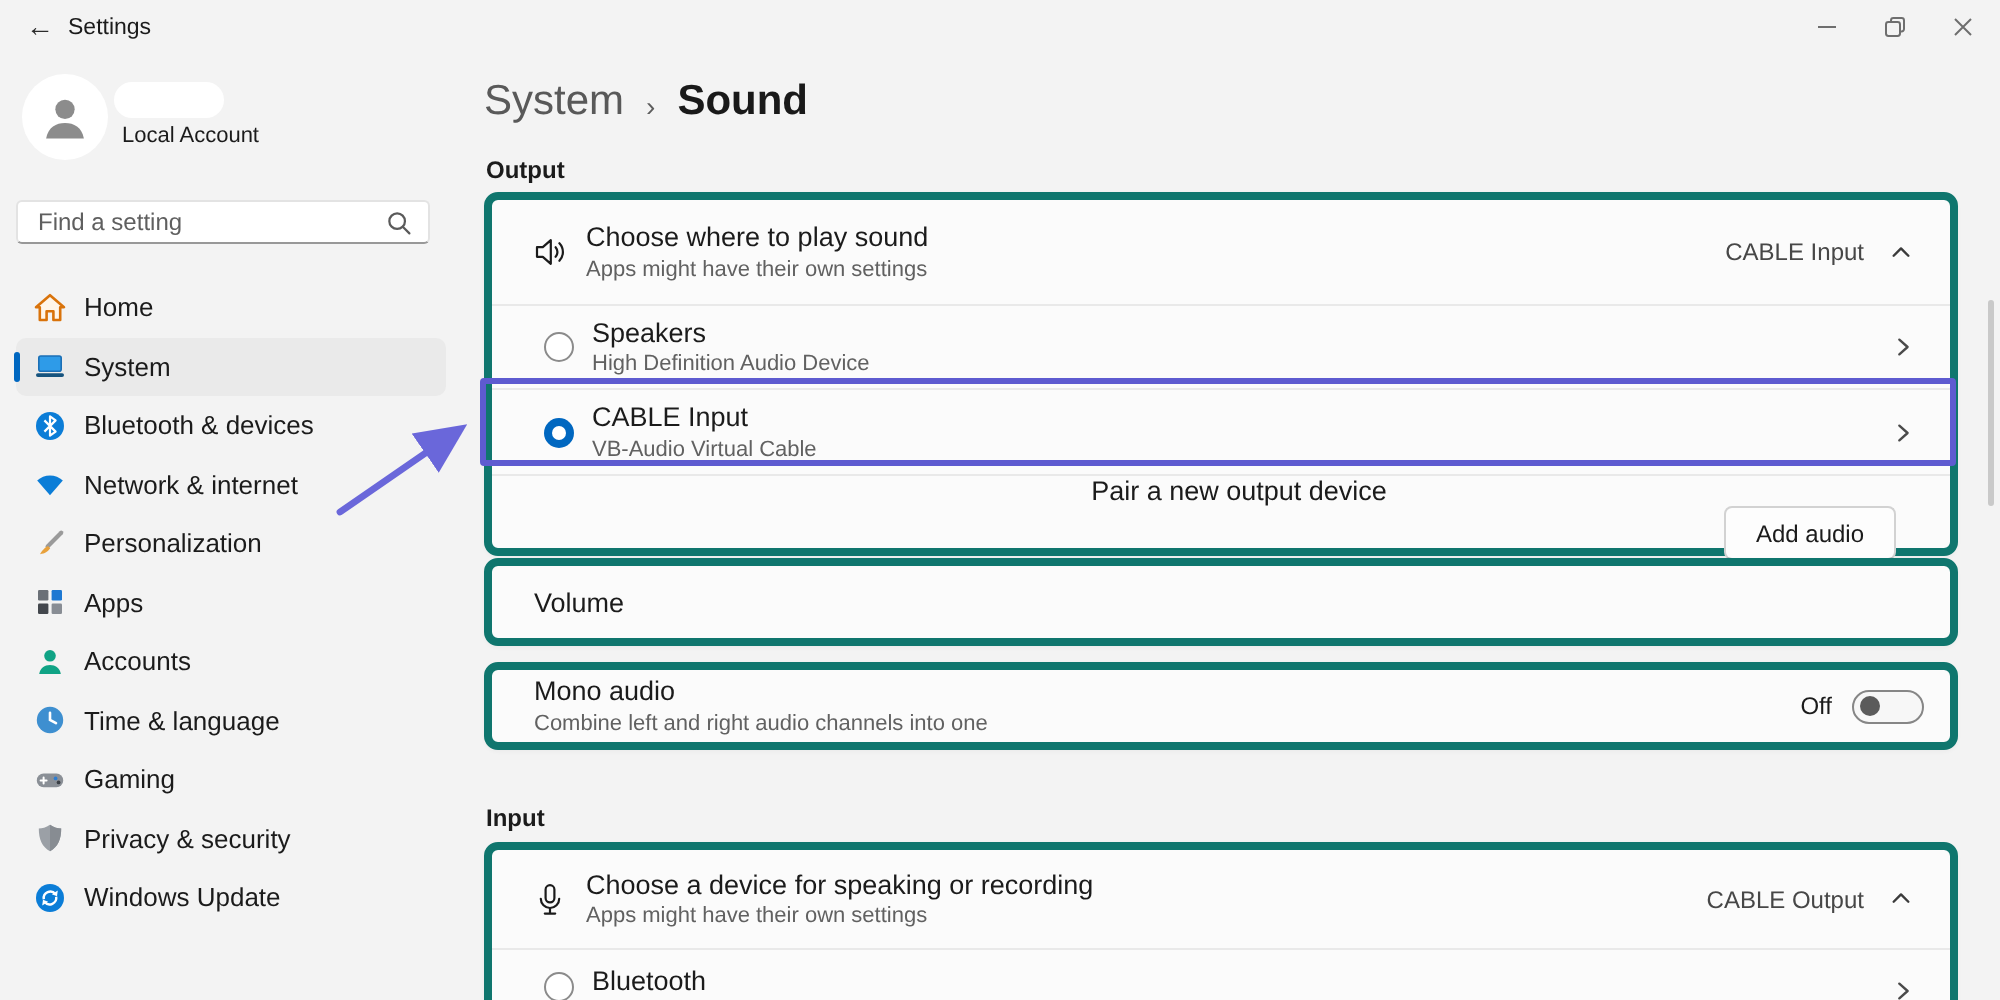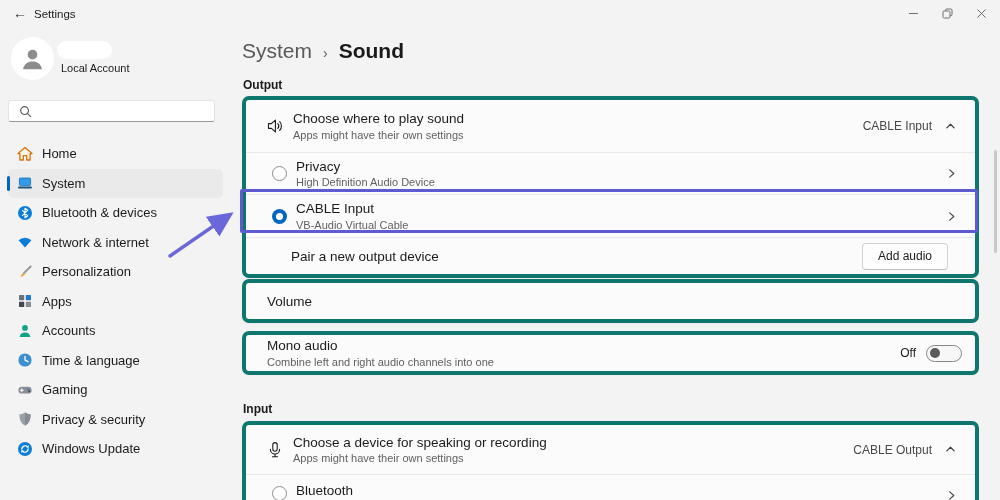--- a/index.html
+++ b/index.html
@@ -43,21 +43,21 @@
   .row-title{font-size:13.5px;color:#1b1b1b;}
   .row-sub{font-size:11px;color:#616161;}
   .row-right{margin-left:auto;display:flex;align-items:center;gap:13px;}
   .value-text{font-size:12px;color:#474747;}
   .hdr-row{height:52px;padding:0 19px 0 20px;gap:9px;}
   .dev-row{height:42px;padding:0 18px 0 26px;gap:9px;}
   .radio{width:15px;height:15px;border-radius:50%;box-sizing:border-box;flex:0 0 15px;}
   .radio.off{border:1px solid #8B8B8B;background:#fff;}
   .radio.on{background:#0067C0;position:relative;}
   .radio.on::after{content:"";position:absolute;left:4px;top:4px;width:7px;height:7px;border-radius:50%;background:#fff;}
-  .pair-row{height:37px;padding:0 27px 0 45px;}
+  .pair-row{height:37px;padding:0 27px 0 45px;flex-direction:column;}
   .pair-label{font-size:13.5px;}
   .btn{height:25px;padding:0 15px;font-size:12px;font-family:inherit;color:#1b1b1b;background:#FDFDFD;
     border:1px solid #D2D2D2;border-bottom-color:#C0C0C0;border-radius:4px;display:flex;align-items:center;}
   .simple-card{height:44px;display:flex;align-items:center;padding:0 24px 0 21px;}
   .slider{position:relative;width:135px;height:18px;display:flex;align-items:center;}
   .slider .track{width:135px;height:4px;border-radius:2px;background:#0067C0;}
   .slider .thumb{position:absolute;right:-14px;top:50%;transform:translateY(-50%);width:18px;height:18px;
     background:#fff;border:1px solid #DFDFDF;border-radius:50%;box-shadow:0 1px 2px rgba(0,0,0,.18);box-sizing:border-box;}
   .slider .thumb::after{content:"";position:absolute;inset:3.5px;border-radius:50%;background:#0067C0;}
   .toggle{width:34px;height:15px;border:1px solid #868686;border-radius:9px;background:#F7F7F7;position:relative;box-sizing:content-box;}
@@ -104,20 +104,21 @@
   <div class="avatar">
     <svg width="27" height="27" viewBox="0 0 24 24">
       <circle cx="12" cy="8.6" r="4.3" fill="#8C8C8C"></circle>
       <path d="M3.6 21.5 C4.6 16.6 8 14.7 12 14.7 C16 14.7 19.4 16.6 20.4 21.5 Z" fill="#8C8C8C"></path>
     </svg>
   </div>
   <div class="name-pill"></div>
   <div class="account-sub">Local Account</div>
 
   <div class="search">
+    <input type="text" placeholder="Find a setting" style="">
     <svg width="13" height="13" viewBox="0 0 14 14">
       <circle cx="6" cy="6" r="4.2" fill="none" stroke="#5a5a5a" stroke-width="1.2"></circle>
       <path d="M9.3 9.3 L12.6 12.6" stroke="#5a5a5a" stroke-width="1.2" stroke-linecap="round"></path>
     </svg>
   </div>
 
   <div class="nav">
     <div class="nav-item">
       <span class="nav-icon">
           <svg width="16" height="16" viewBox="0 0 16 16">
@@ -245,21 +246,21 @@
         <span class="value-text">CABLE Input</span>
         <svg width="11" height="11" viewBox="0 0 12 12">
             <path d="M2 7.5 L6 3.5 L10 7.5" fill="none" stroke="#3b3b3b" stroke-width="1.3" stroke-linecap="round" stroke-linejoin="round"></path>
           </svg>
       </div>
     </div>
 
     <div class="row dev-row">
       <span class="radio off"></span>
       <div class="row-text">
-        <span class="row-title">Privacy</span>
+        <span class="row-title">Speakers</span>
         <span class="row-sub">High Definition Audio Device</span>
       </div>
       <div class="row-right">
         <svg width="11" height="11" viewBox="0 0 12 12">
             <path d="M4 2 L8.5 6 L4 10" fill="none" stroke="#4a4a4a" stroke-width="1.3" stroke-linecap="round" stroke-linejoin="round"></path>
           </svg>
       </div>
     </div>
 
     <div class="row dev-row" style="height:43px;">

